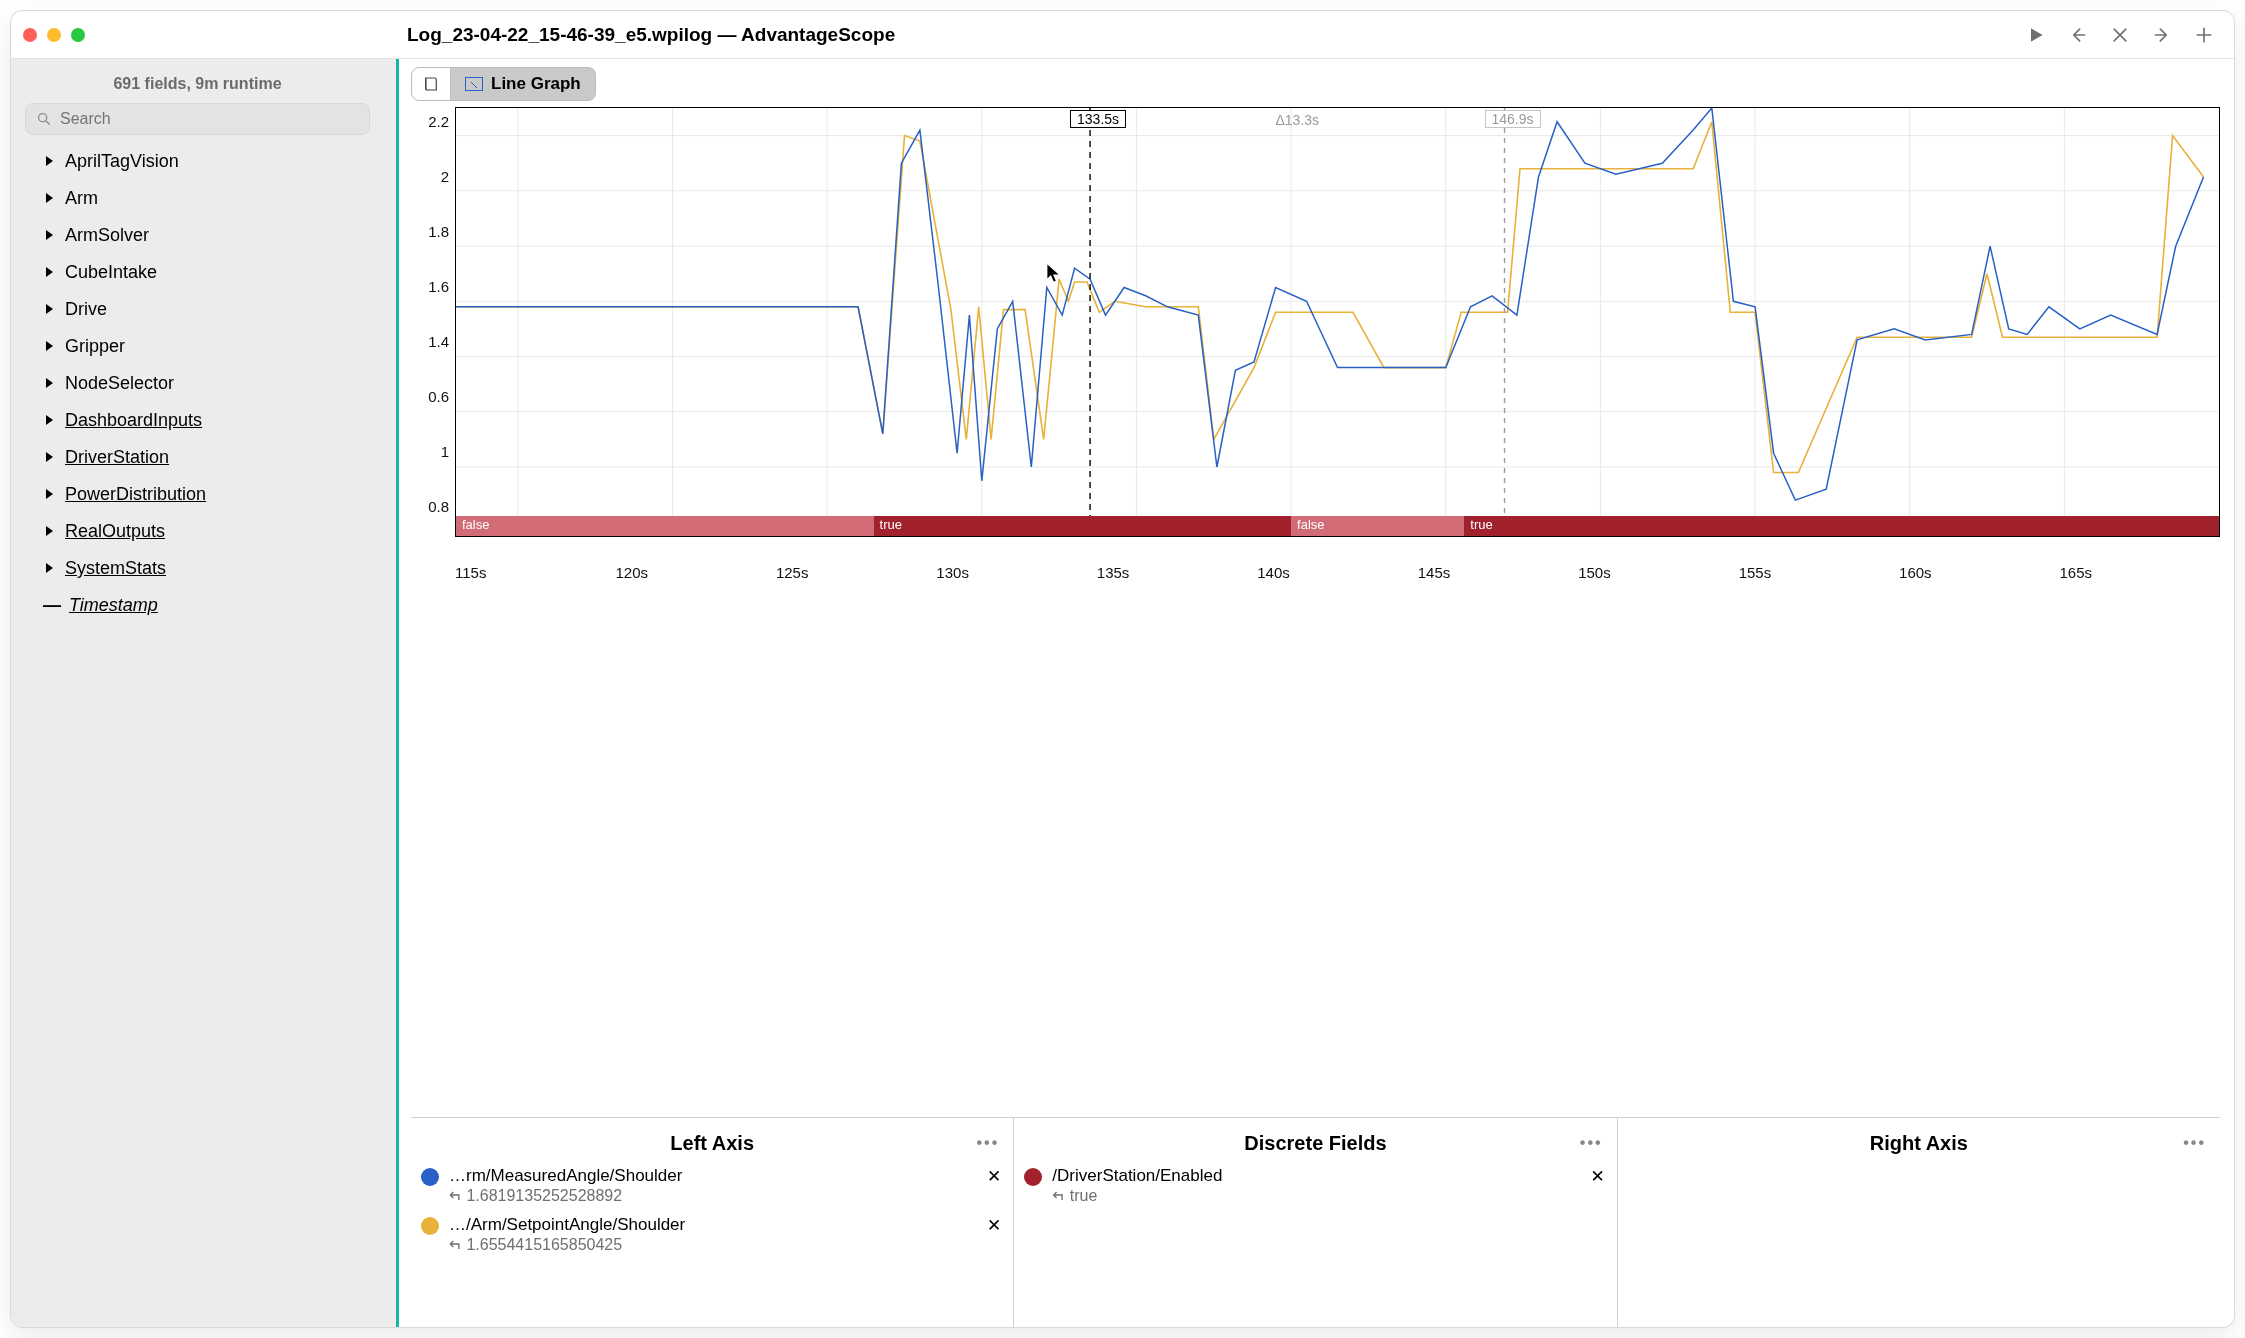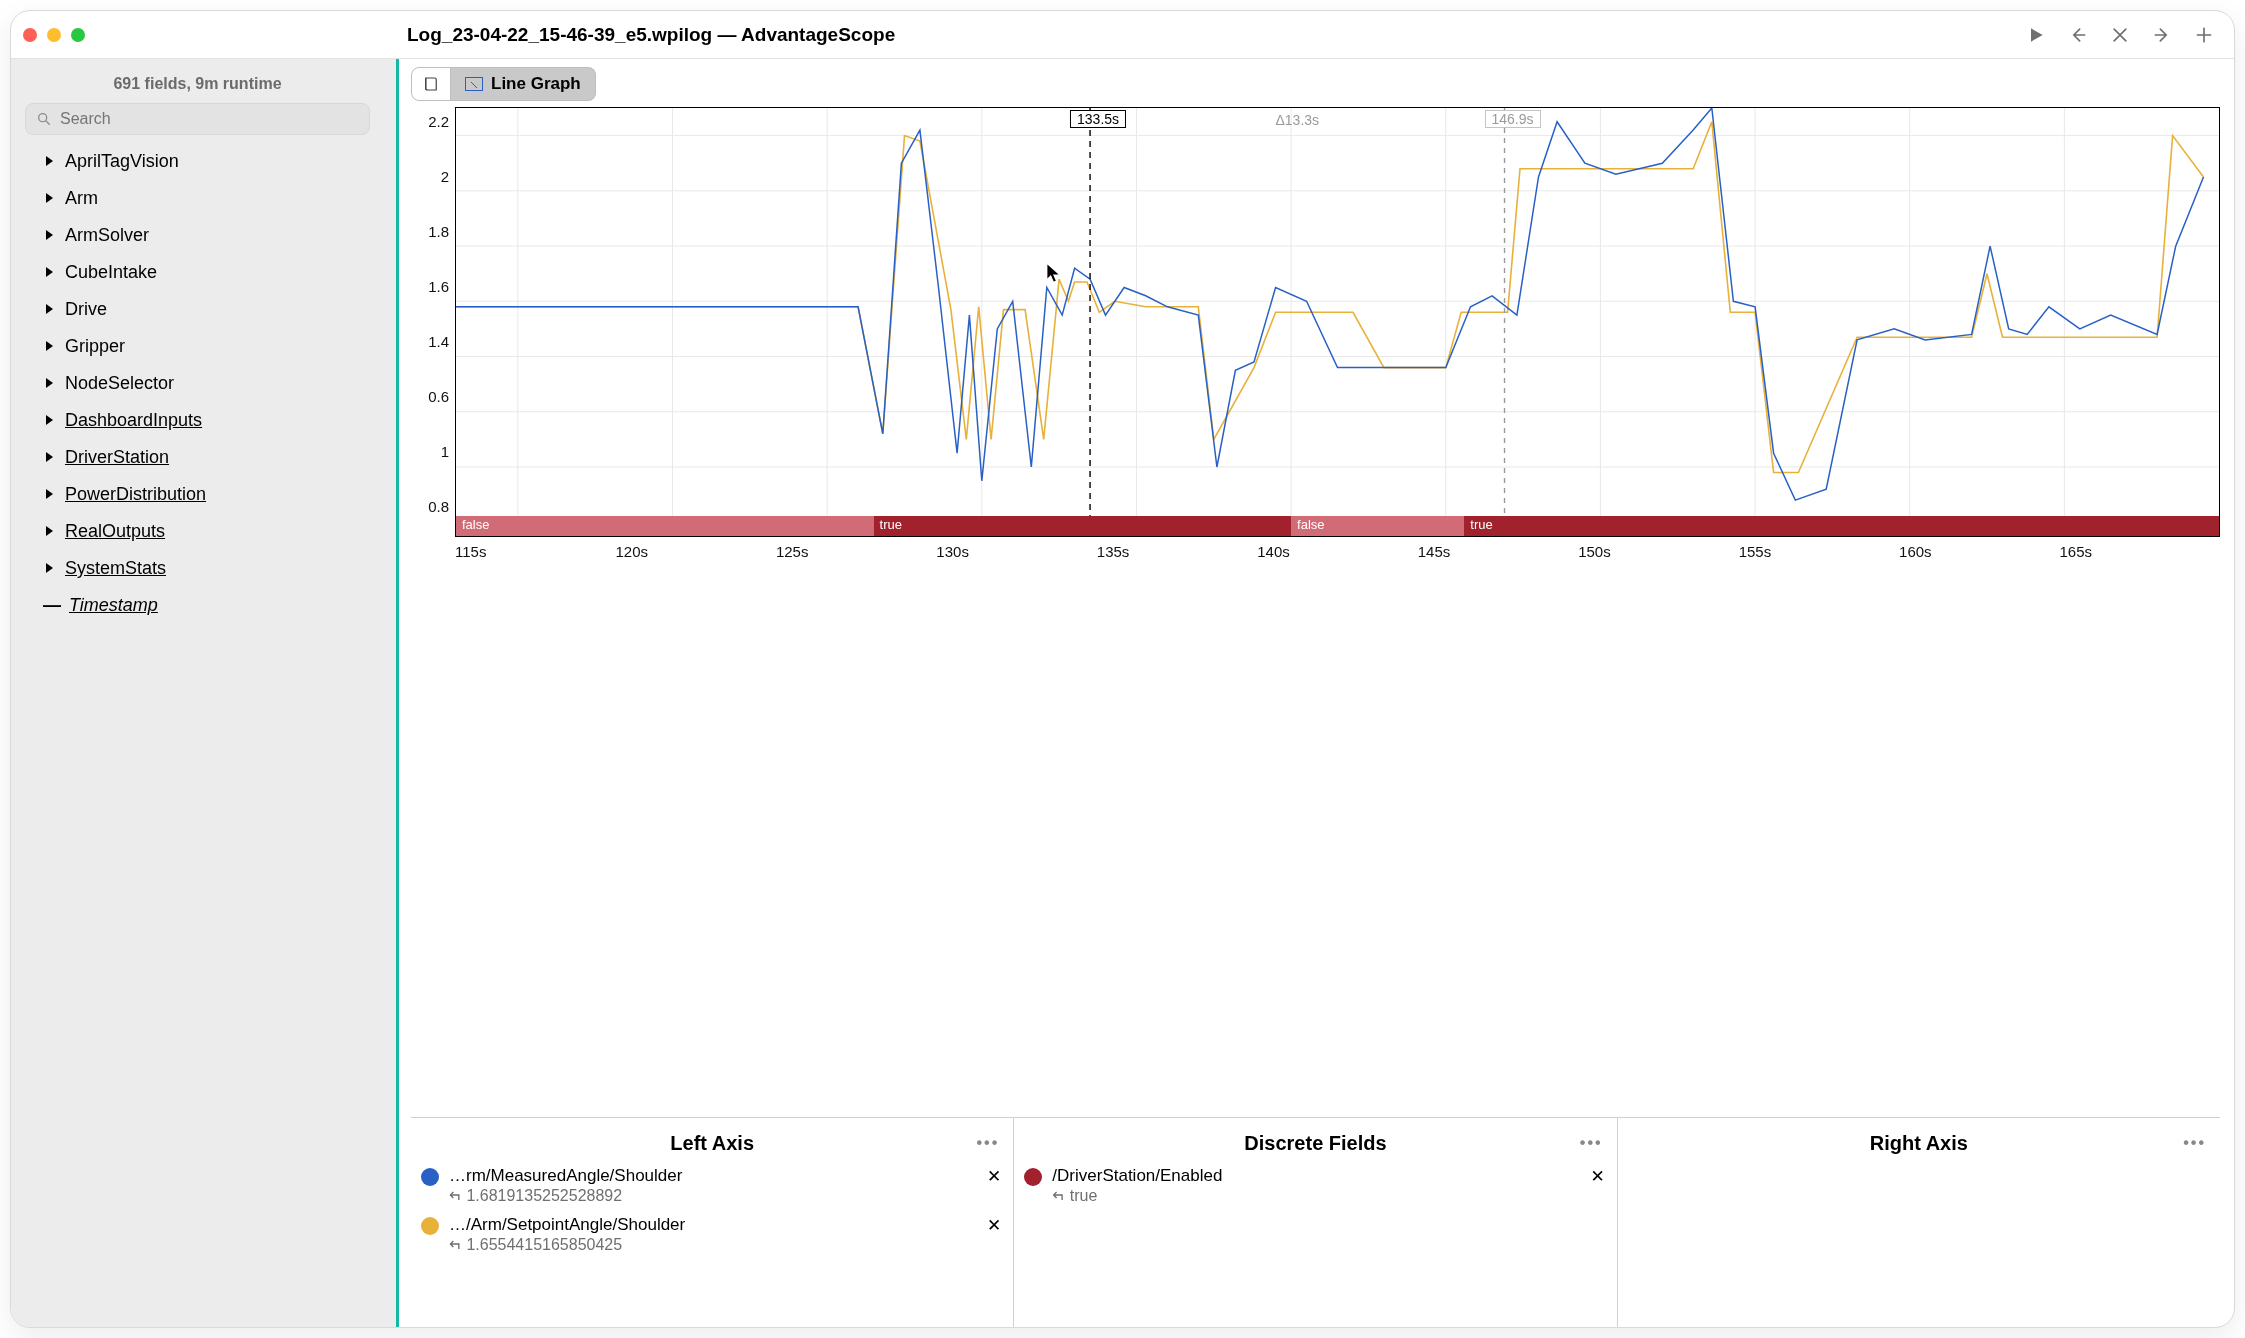--- a/index.html
+++ b/index.html
@@ -5,21 +5,21 @@
   * { box-sizing: border-box; margin: 0; padding: 0; }
   html, body { width: 100%; height: 100%; }
   body {
     font-family: -apple-system, BlinkMacSystemFont, "Segoe UI", Helvetica, Arial, sans-serif;
     background: #fff;
     font-size: 16px;
     color: #000;
   }
   .window {
     position: absolute; inset: 10px;
-    border: 1px solid #d9d9d9; border-radius: 20px;
+    border: 1px solid #d9d9d9; border-radius: 12px;
     overflow: hidden; background: #fff;
     display: flex; flex-direction: column;
     box-shadow: 0 10px 30px rgba(0,0,0,0.08);
   }
   .titlebar {
     height: 48px; display: flex; align-items: center;
     border-bottom: 1px solid #e3e3e3;
     padding: 0 12px;
   }
   .traffic { display: flex; gap: 10px; width: 84px; }
@@ -71,21 +71,21 @@
     background:#eee;
   }
   .tab-btn.icon-only { border-top-left-radius:8px; border-bottom-left-radius:8px; padding:0 10px; background:#fff; }
   .tab-btn.active { background:#c9c9c9; border-top-right-radius:8px; border-bottom-right-radius:8px; border-left:none; font-weight:600; }
   .tab-btn .lg-icon { width:18px; height:14px; border:1.5px solid #2860c5; position:relative; }
   .tab-btn .lg-icon::after{
     content:""; position:absolute; left:2px; right:2px; top:4px; height:6px;
     background: linear-gradient(45deg, transparent 45%, #2860c5 45% 55%, transparent 55%);
   }
 
-  .chart-wrap { flex:1; display:flex; flex-direction:column; min-height:0; }
+  .chart-wrap { flex:1; display:flex; flex-direction:column; min-height:0;gap:21px; }
   .plot-row { display:flex; align-items:stretch; height:430px; }
   .y-axis { width:44px; display:flex; flex-direction:column; justify-content:space-between; align-items:flex-end; padding:6px 6px 22px 0; font-size:15px; color:#111; }
   .plot {
     flex:1; border:1px solid #000; position:relative; background:#fff;
   }
   .grid line { stroke:#e8e8e8; stroke-width:1; }
   .series-blue { stroke:#2860c5; stroke-width:1.5; fill:none; }
   .series-yellow { stroke:#e7b13a; stroke-width:1.6; fill:none; }
   .cursor { stroke:#000; stroke-width:1.4; stroke-dasharray:6 5; }
   .cursor2 { stroke:#9a9a9a; stroke-width:1.4; stroke-dasharray:5 5; }

